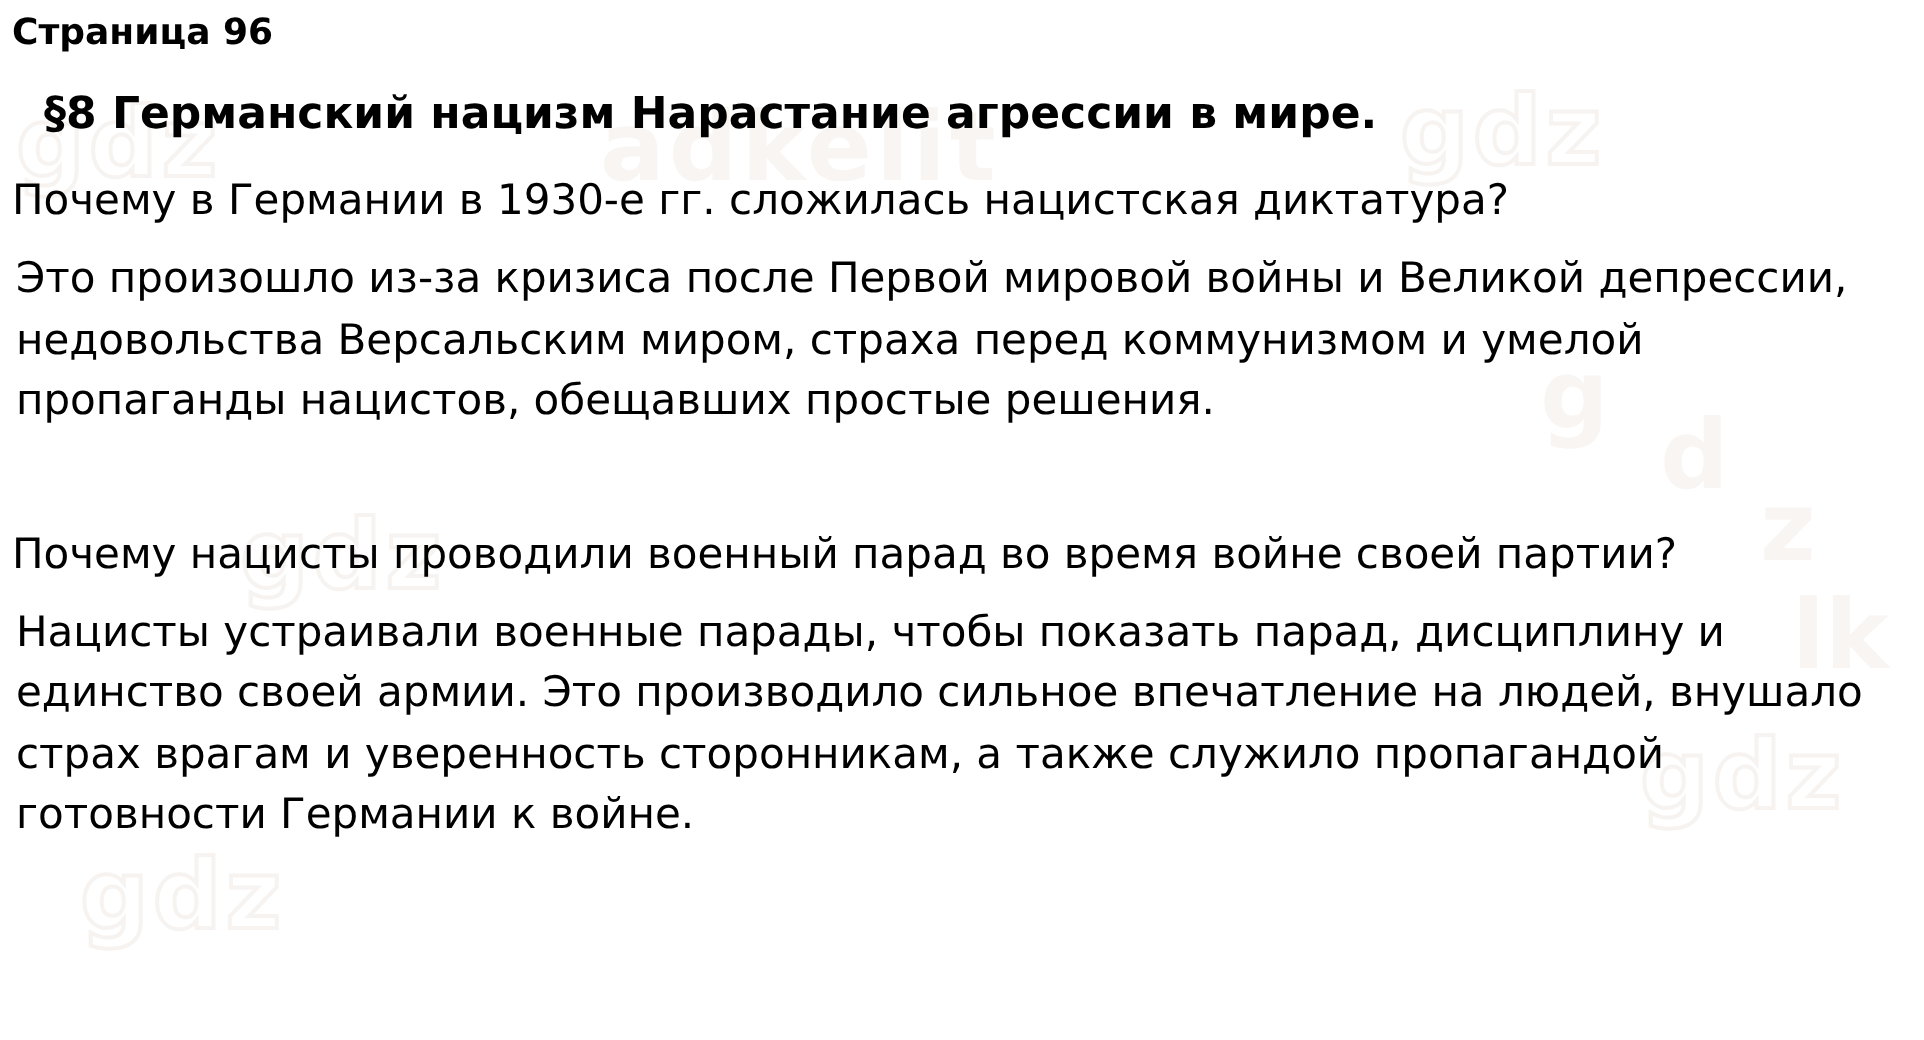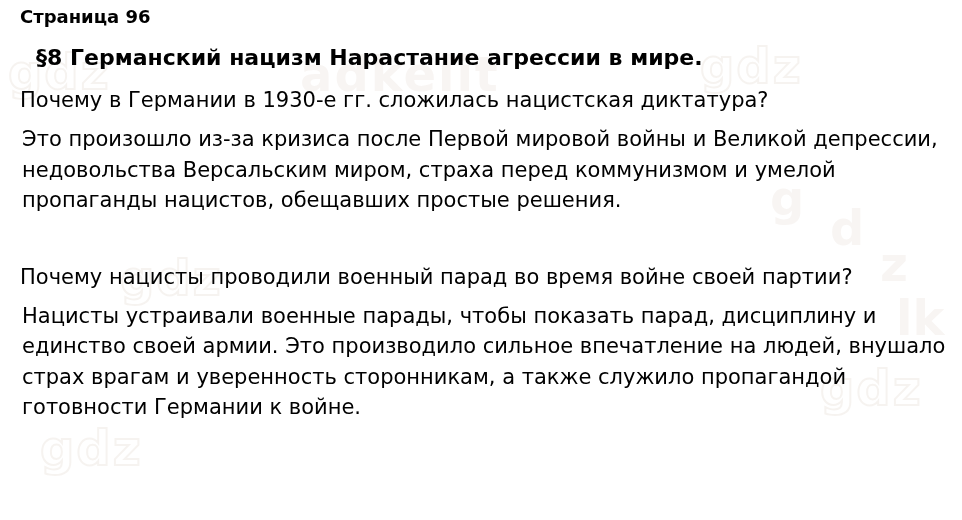--- a/index.html
+++ b/index.html
@@ -11,21 +11,21 @@
     height: 520px;
     background: #ffffff;
     font-family: "DejaVu Sans", sans-serif;
     color: #000000;
     overflow: hidden;
     position: relative;
   }
   .page {
     position: absolute;
     inset: 0;
-    padding: 6px 14px 0 20px;
+    padding: 6px 14px 0 6px;
     box-sizing: border-box;
     z-index: 2;
   }
   .watermark-layer {
     position: absolute;
     inset: 0;
     z-index: 1;
     pointer-events: none;
     overflow: hidden;
   }

